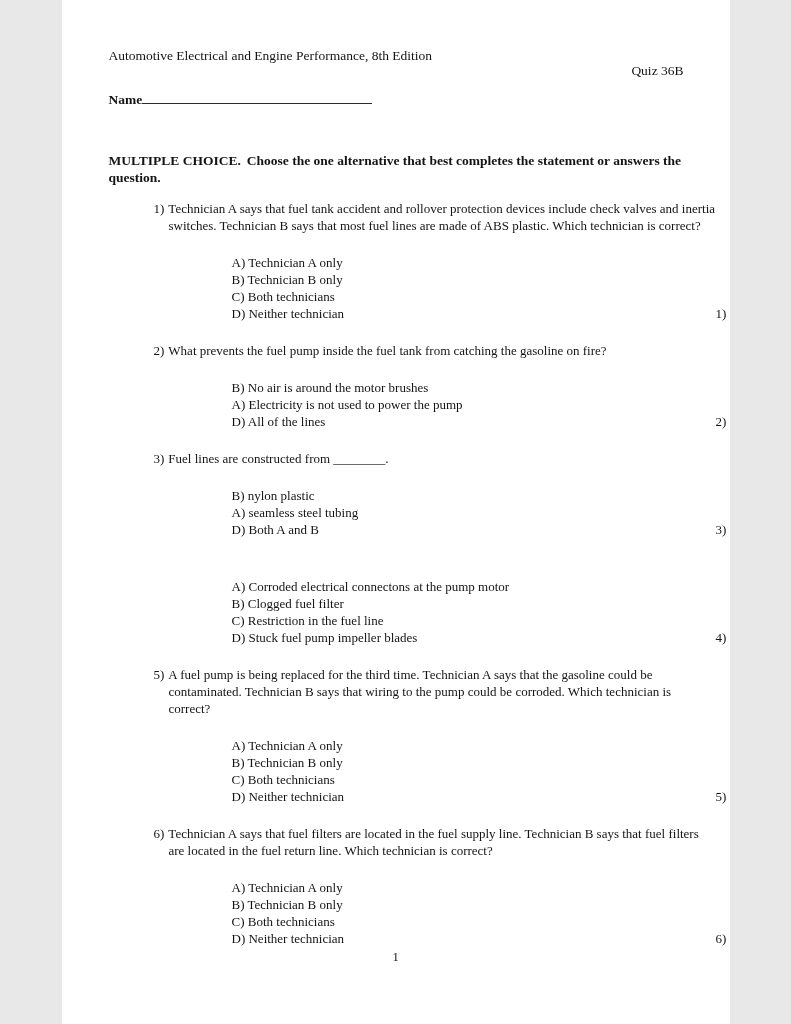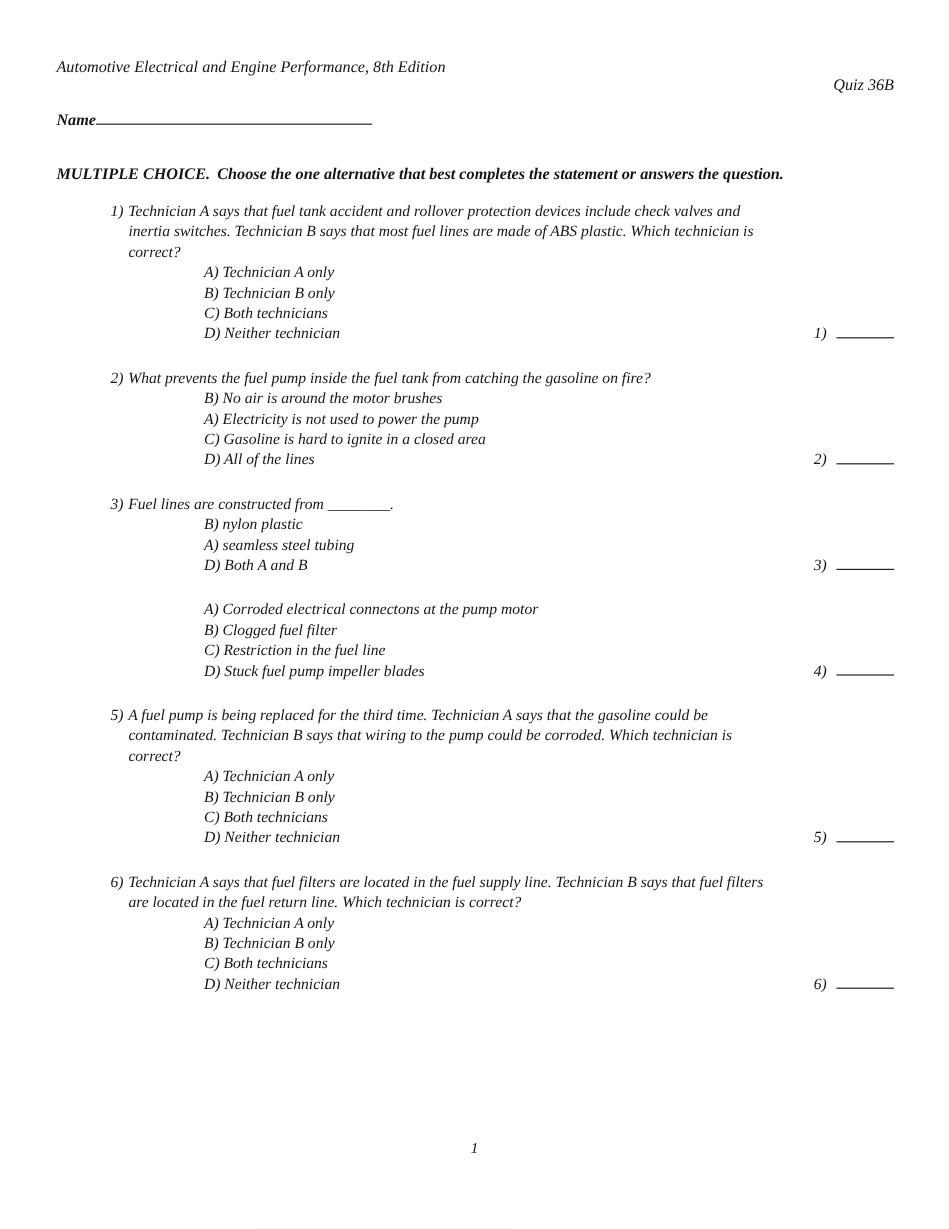--- a/index.html
+++ b/index.html
@@ -1,26 +1,25 @@
 <!DOCTYPE html>
 <html><head>
 <meta charset="utf-8">
 <style>
   * { margin: 0; padding: 0; box-sizing: border-box; }
   html, body { background: #e8e8e8; }
   body { font-family: "Liberation Serif", "DejaVu Serif", serif; }
   .page {
     position: relative;
-    width: 791px;
+    width: 668px;
     height: 1024px;
     margin: 0 auto;
     background: #ffffff;
     color: #141414;
     overflow: hidden;
-    font-style: italic;
   }
   .content {
     padding: 48px 46px 0 47px;
   }
   .header-title {
     font-size: 13.5px;
     line-height: 15px;
   }
   .header-subtitle {
     font-size: 13.5px;
@@ -34,21 +33,21 @@
     line-height: 18px;
   }
   .name-line {
     display: inline-block;
     width: 230px;
     border-bottom: 1.4px solid #2a2a2a;
     height: 13px;
     vertical-align: baseline;
   }
   .instructions {
-    margin-top: 27px;
+    margin-top: 43px;
     font-size: 13.5px;
     font-weight: bold;
     line-height: 17px;
     margin-bottom: 14px;
   }
   .instructions .heading { margin-right: 6px; }
   .question {
     margin-bottom: 20px;
   }
   .q-row {
@@ -76,20 +75,21 @@
     display: inline-block;
     width: 48px;
     height: 13px;
     margin-left: 8px;
     border-bottom: 1.5px solid #222222;
   }
   .options {
     margin-left: 78px;
     font-size: 13px;
     line-height: 17px;
+    margin-top: 20px;
   }
   .footer {
     position: absolute;
     top: 950px;
     left: 0;
     width: 100%;
     text-align: center;
     font-size: 12.5px;
   }
 </style>
@@ -129,21 +129,20 @@
       </div>
     </div>
 
     <div class="question">
       <div class="q-row">
         <div class="q-main">
           <div class="q-textwrap"><span class="q-num">2)</span><span>What prevents the fuel pump inside the fuel tank from catching the gasoline on fire?</span></div>
           <div class="options">
             <div class="option">B) No air is around the motor brushes</div>
             <div class="option">A) Electricity is not used to power the pump</div>
-            <div class="option">C) Gasoline is hard to ignite in a closed area</div>
             <div class="option">D) All of the lines</div>
           </div>
         </div>
         <div class="q-answer">
           <span>2)</span><span class="answer-blank"></span>
         </div>
       </div>
     </div>
 
     <div class="question">

